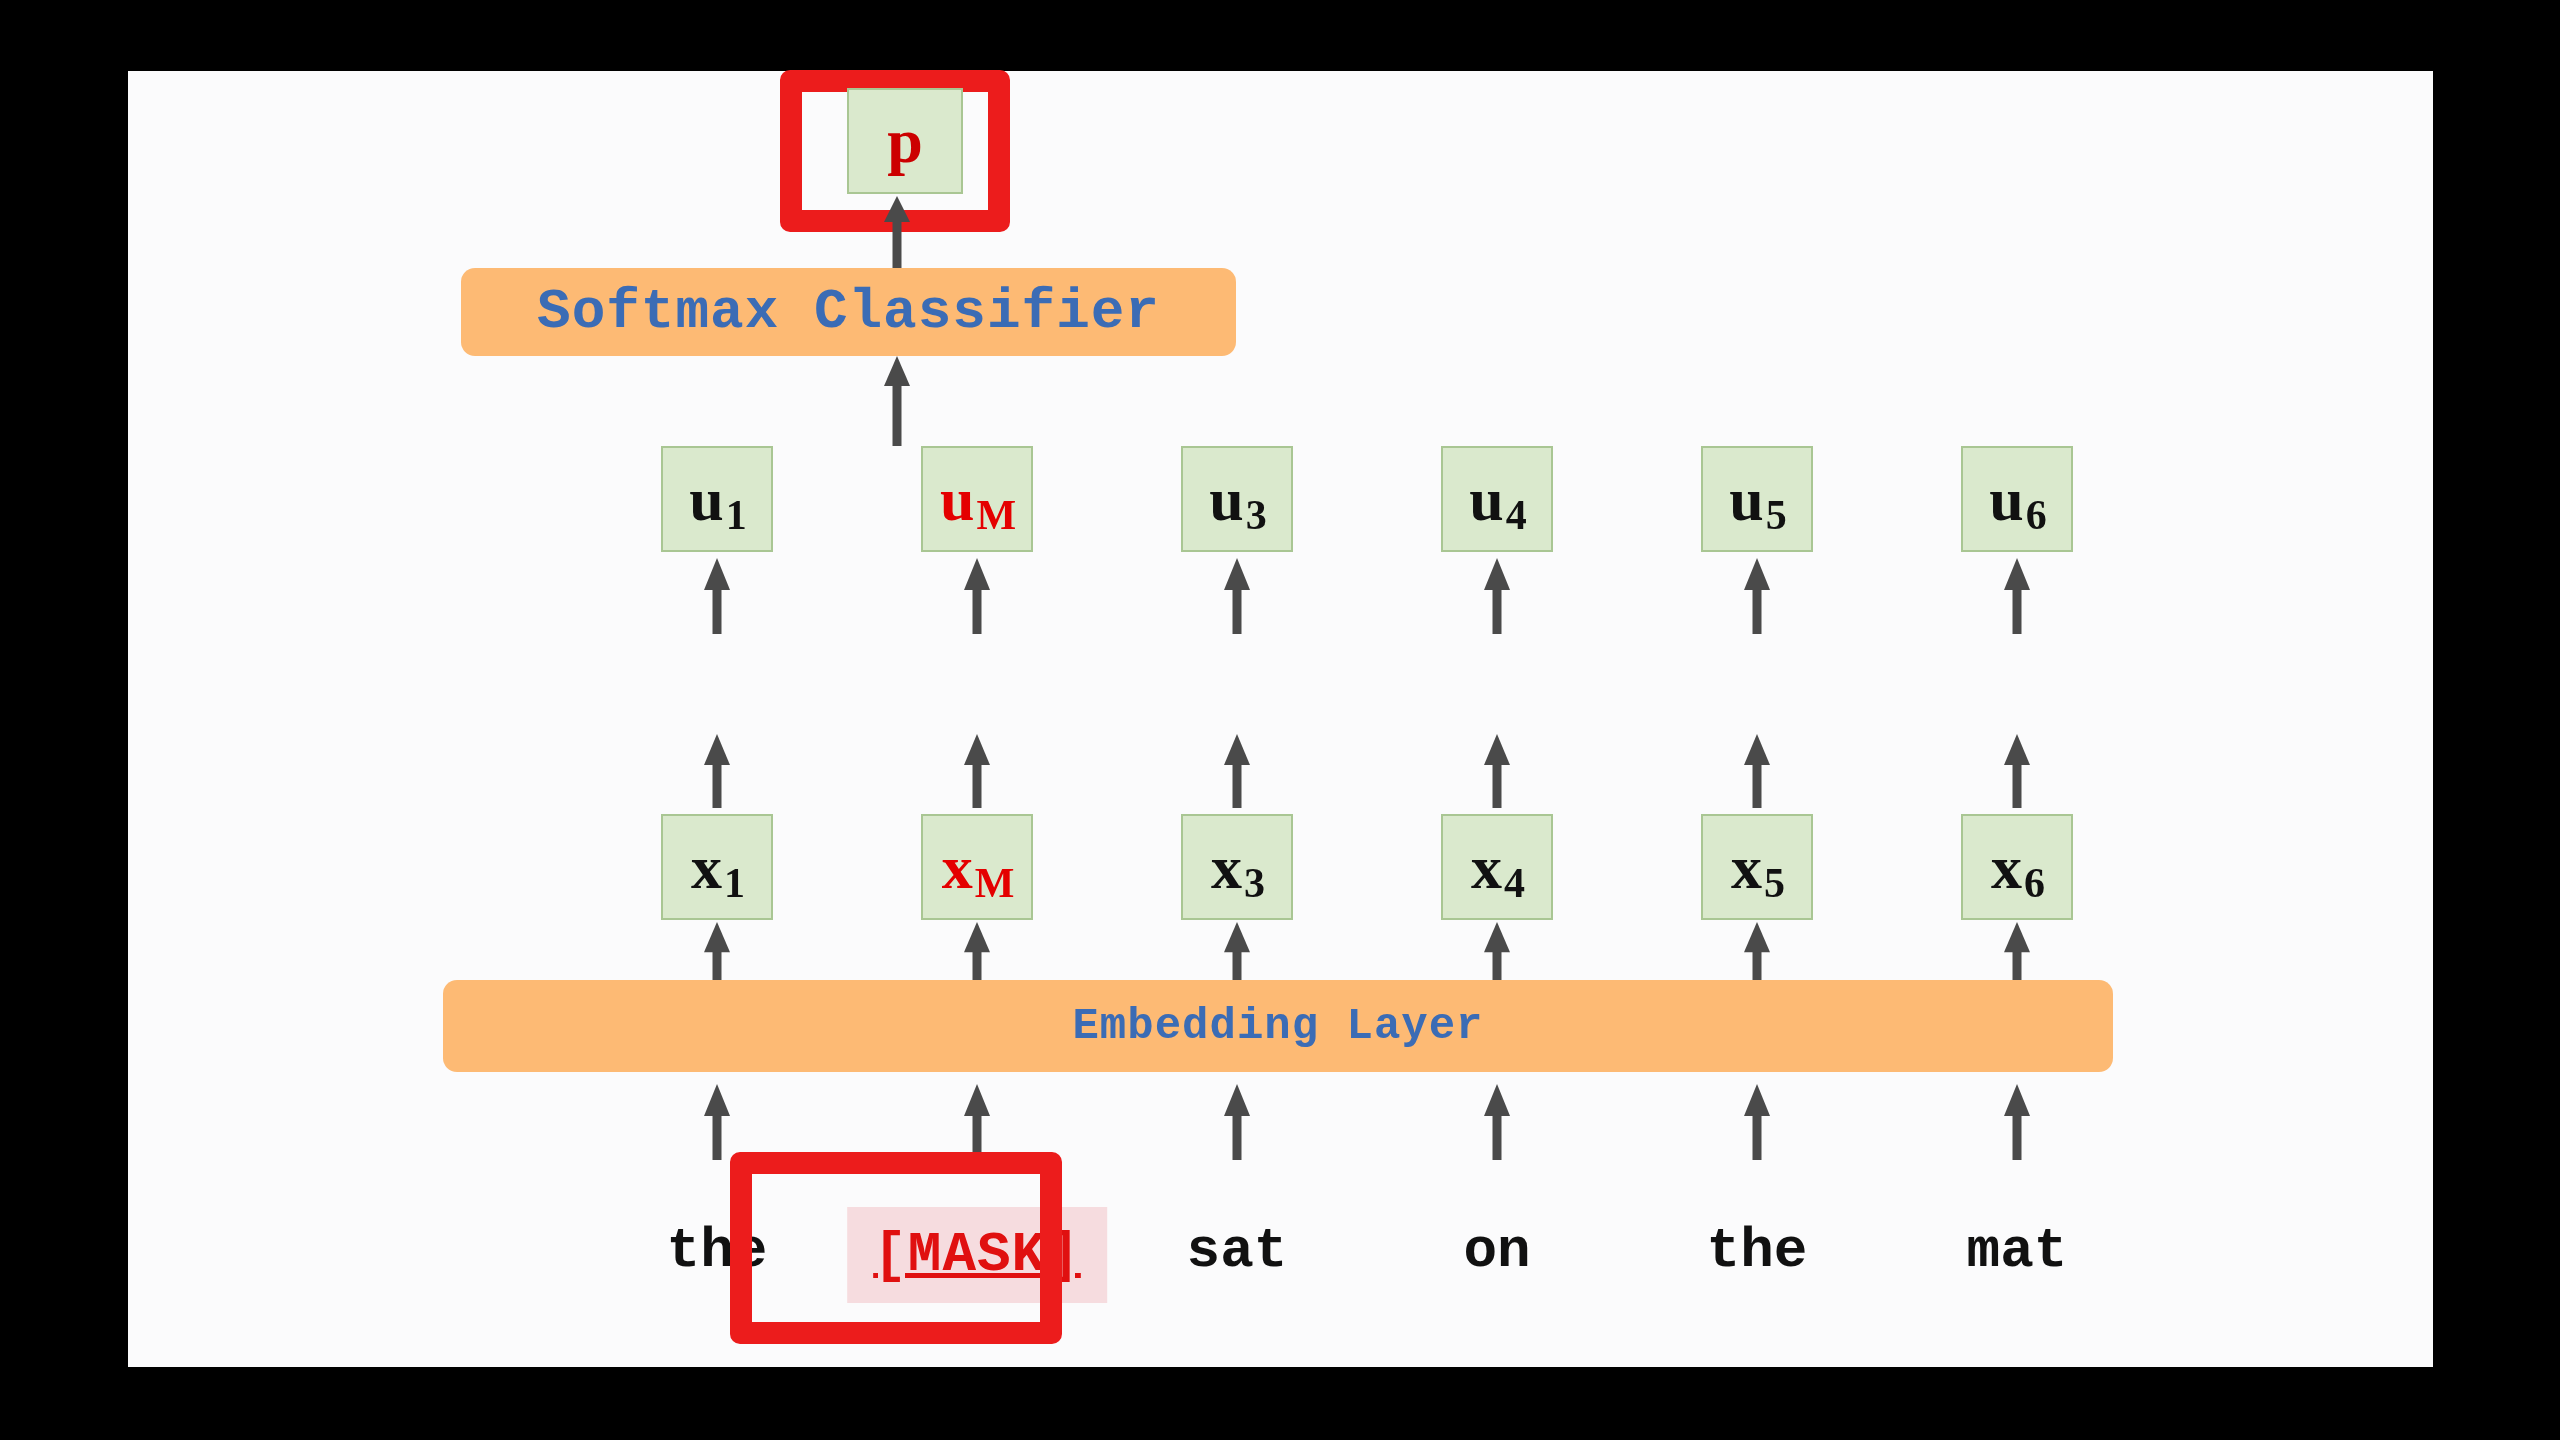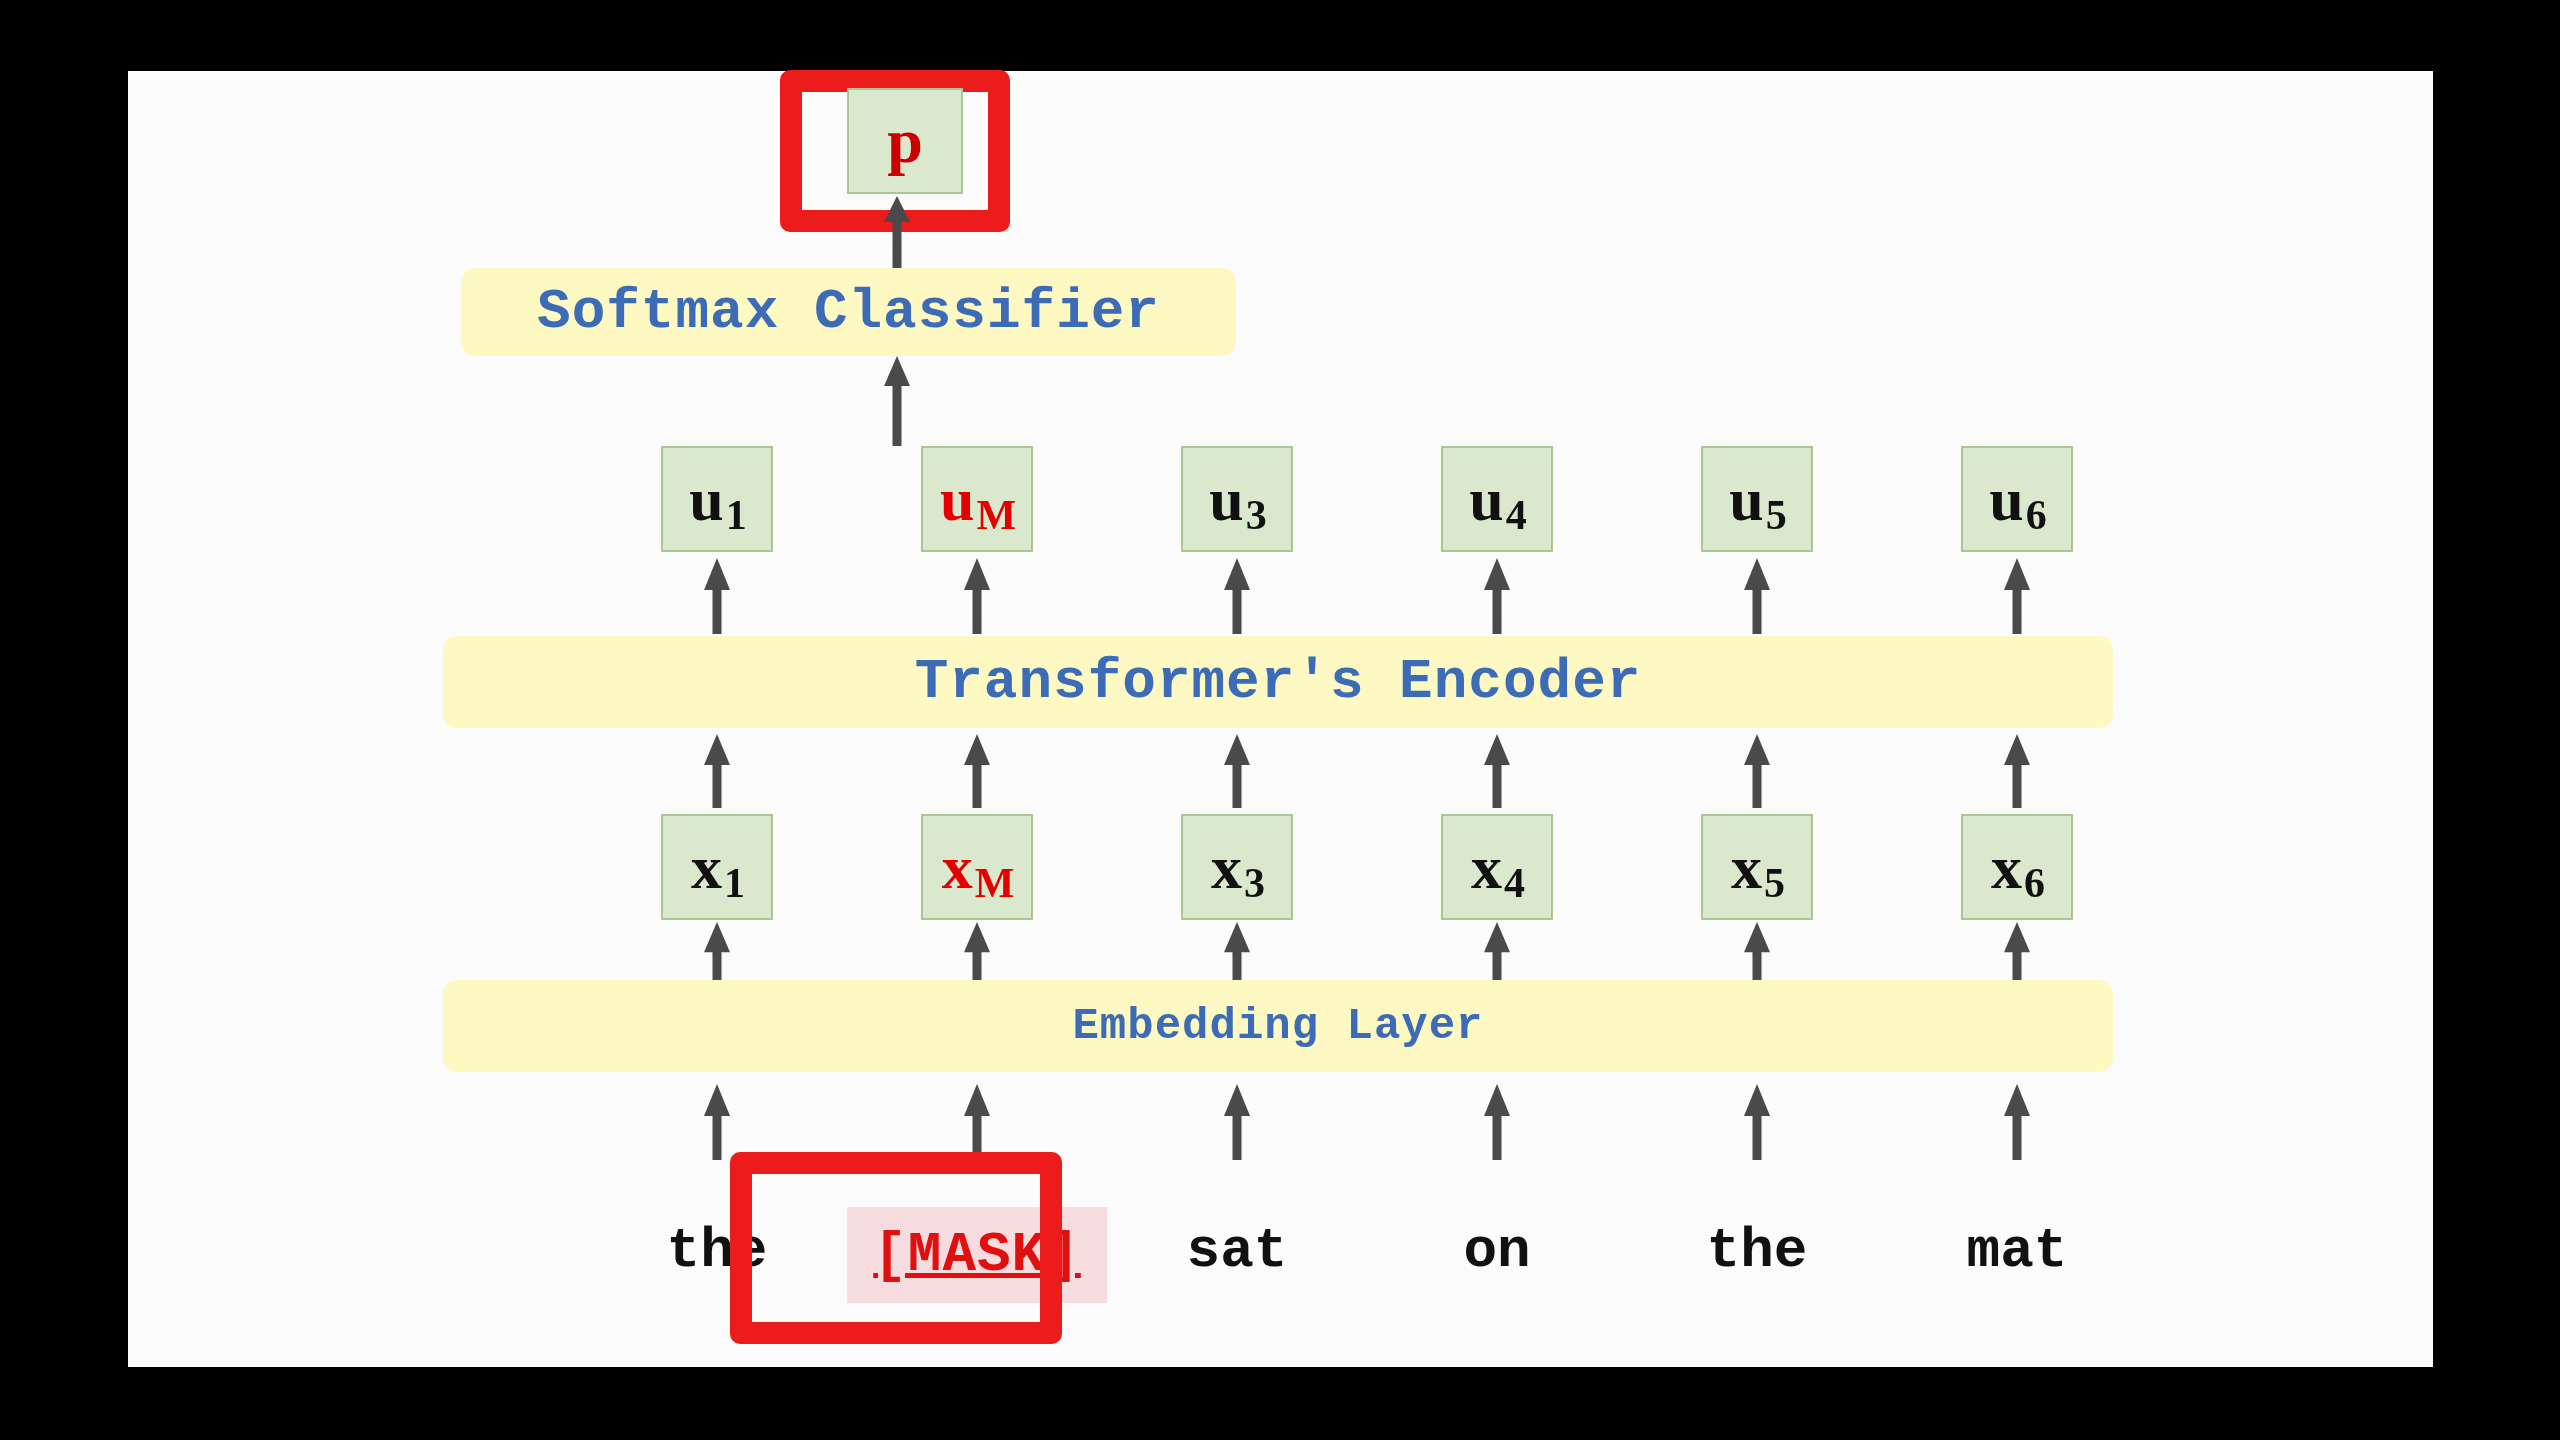--- a/index.html
+++ b/index.html
@@ -53,21 +53,21 @@
   
   #p-box {
     width: 116px;
     height: 106px;
   }
   #p-box .base { font-size: 64px; color: #cc0000; }
 
   
   .layer-bar {
     position: absolute;
-    background: #fef9c3;
+    background: #fdba74;
     border-radius: 14px;
     display: flex;
     align-items: center;
     justify-content: center;
     color: #3b6cb5;
     font-family: "Liberation Mono", "DejaVu Sans Mono", monospace;
     font-weight: bold;
     letter-spacing: 1px;
     white-space: pre;
   }
@@ -186,23 +186,20 @@
         </svg>
       </div>
       <div class="arrow" style="left: 1872px; top: 487px; height: 76px;">
         <svg viewBox="0 0 34 76" preserveAspectRatio="none">
           <path d="M17 76 L17 29.919999999999998" stroke="#4a4a4a" stroke-width="9" fill="none"></path>
           <path d="M17 0 L30 31.919999999999998 L4 31.919999999999998 Z" fill="#4a4a4a"></path>
         </svg>
       </div>
     </div>
 
-  <div class="layer-bar" style="left:315px; top:565px; width:1670px; height:92px; font-size:56px;">
-    <span>Transformer's Encoder</span>
-  </div>
 
   <div id="x-up-arrows">
       <div class="arrow" style="left: 572px; top: 663px; height: 74px;">
         <svg viewBox="0 0 34 74" preserveAspectRatio="none">
           <path d="M17 74 L17 29.08" stroke="#4a4a4a" stroke-width="9" fill="none"></path>
           <path d="M17 0 L30 31.08 L4 31.08 Z" fill="#4a4a4a"></path>
         </svg>
       </div>
       <div class="arrow" style="left: 832px; top: 663px; height: 74px;">
         <svg viewBox="0 0 34 74" preserveAspectRatio="none">

